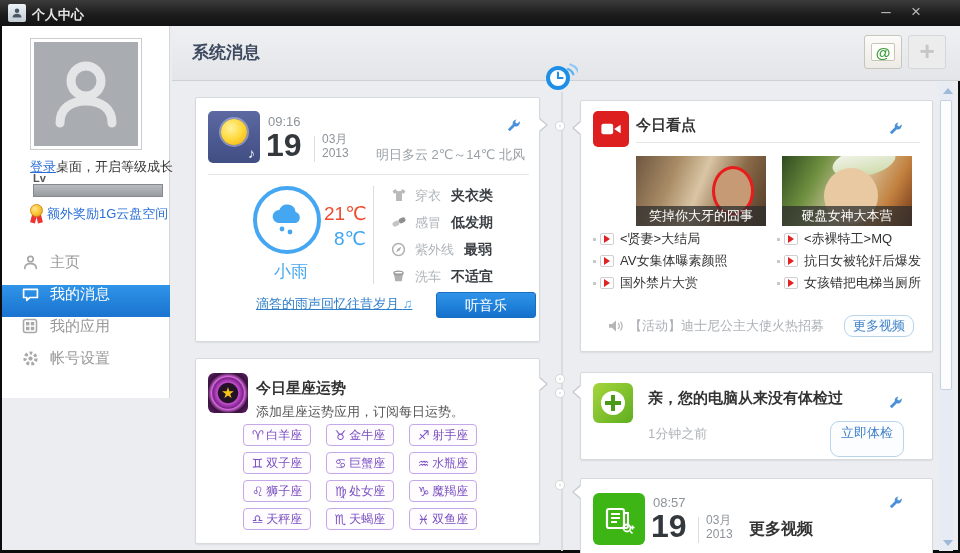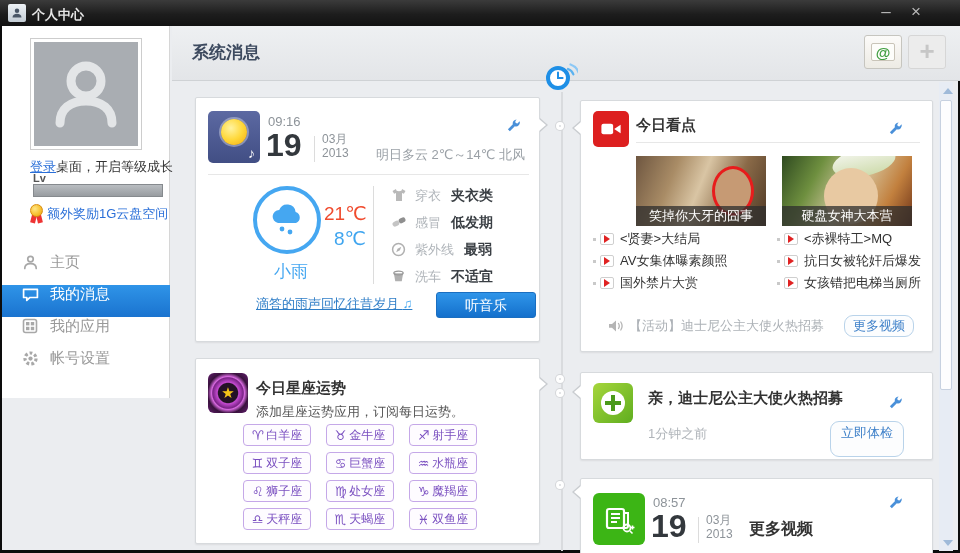--- a/index.html
+++ b/index.html
@@ -472,21 +472,21 @@
       <span>【活动】迪士尼公主大使火热招募</span>
     </div>
     <div class="litebtn" style="left:263px; top:214px; width:70px; height:22px; line-height:20px;">更多视频</div>
   </div>
 
   <div class="card" style="left:578px; top:372px; width:353px; height:88px;">
     <div class="ptr ptr-l" style="top:12px;"></div>
     <div id="cicon">
         <span class="wc"></span>
       </div>
-    <div id="ctitle">亲，迪士尼公主大使火热招募</div>
+    <div id="ctitle">亲，您的电脑从来没有体检过</div>
     <span class="wrench" style="left:307px; top:22px;">
       <svg width="15" height="15" viewBox="0 0 16 16">
           <path d="M11.3 1.5a4.1 4.1 0 0 0-4 5.2L2 12l2.1 2.1 5.3-5.3a4.1 4.1 0 0 0 5.1-5.3L12.2 5.8l-1.9-.4-.4-1.9z" fill="#4a90d9"></path>
         </svg>
     </span>
     <div id="ctime">1分钟之前</div>
     <div class="litebtn" style="left:249px; top:48px; width:74px; height:36px; line-height:22px;">立即体检</div>
   </div>
 
   <div class="card" style="left:578px; top:478px; width:353px; height:80px;">

